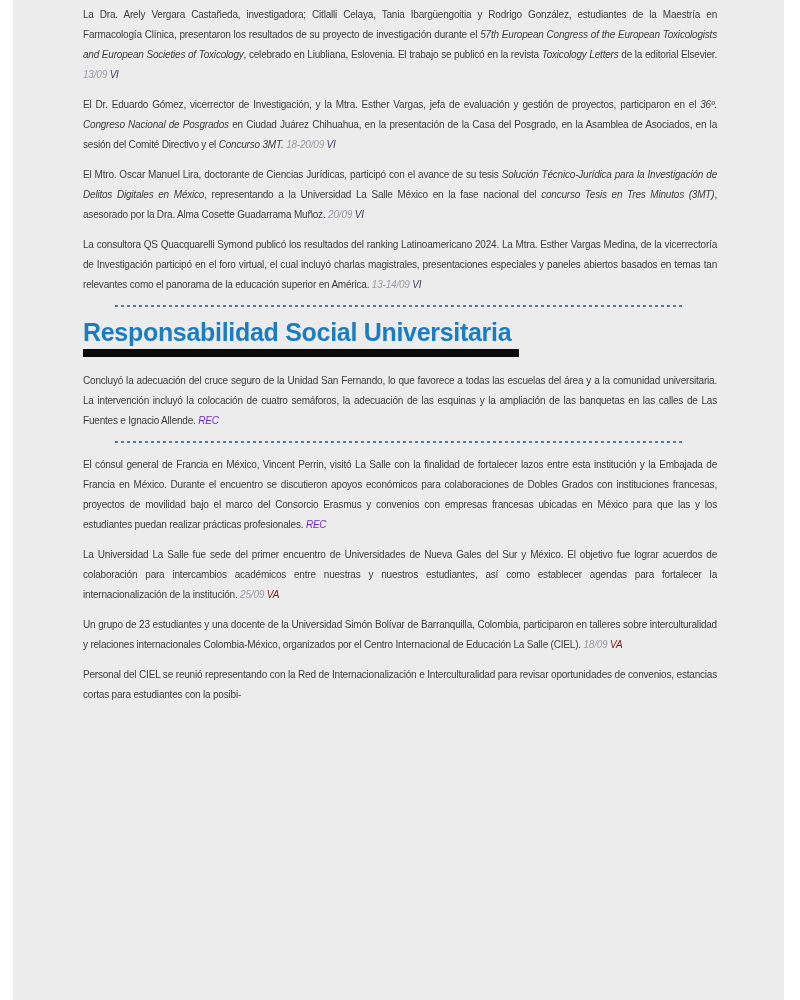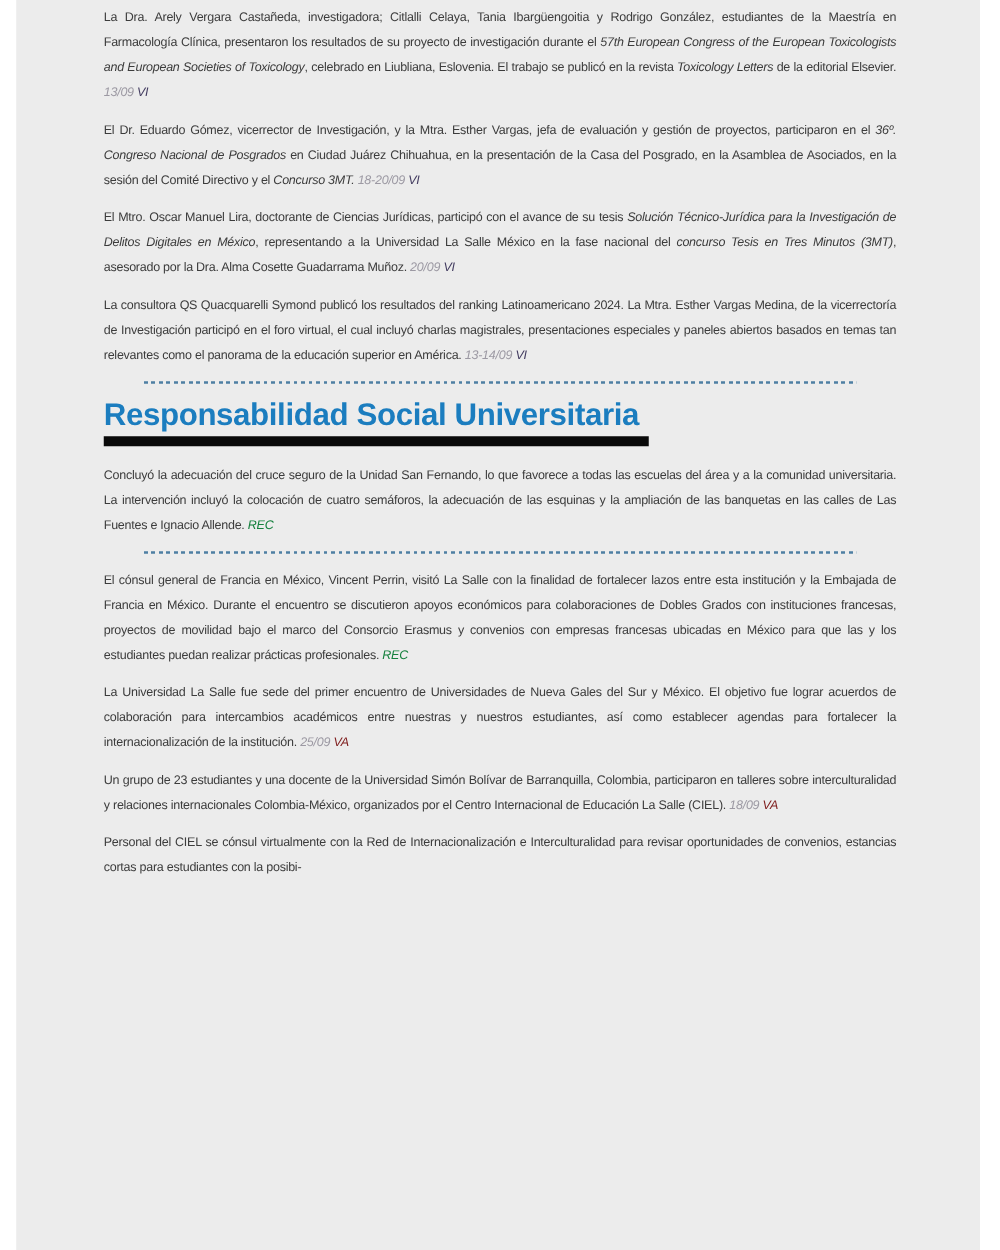--- a/index.html
+++ b/index.html
@@ -39,21 +39,21 @@
     color: #3C3C3C;
     text-align: justify;
     letter-spacing: -0.2px;
     hyphens: auto;
     -webkit-hyphens: auto;
   }
   .seg-normal { font-style: normal; }
   .seg-italic { font-style: italic; }
   .seg-date   { font-style: italic; color: #9C99A3; }
   .seg-tag-vi  { font-style: italic; color: #433C60; }
-  .seg-tag-rec { font-style: italic; color: #15803d; }
+  .seg-tag-rec { font-style: italic; color: #6d28d9; }
   .seg-tag-va  { font-style: italic; color: #7f1d1d; }
   .divider {
     height: 2px;
     margin: 8px 32px 12px 32px;
     background: repeating-linear-gradient(90deg, #4E7FA3 0 3px, transparent 3px 6px);
   }
   h2.heading {
     margin: 10px 0 14px 0;
     font-size: 25px;
     line-height: 27px;
@@ -78,16 +78,16 @@
         <p class="para"><span class="seg-normal">El Dr. Eduardo Gómez, vicerrector de Investigación, y la Mtra. Esther Vargas, jefa de evaluación y gestión de proyectos, participaron en el </span><span class="seg-italic">36º. Congreso Nacional de Posgrados</span><span class="seg-normal"> en Ciudad Juárez Chihuahua, en la presentación de la Casa del Posgrado, en la Asamblea de Asociados, en la sesión del Comité Directivo y el </span><span class="seg-italic">Concurso 3MT.</span><span class="seg-normal"> </span><span class="seg-date">18-20/09</span><span class="seg-normal"> </span><span class="seg-tag-vi">VI</span></p>
         <p class="para"><span class="seg-normal">El Mtro. Oscar Manuel Lira, doctorante de Ciencias Jurídicas, participó con el avance de su tesis </span><span class="seg-italic">Solución Técnico-Jurídica para la Investigación de Delitos Digitales en México</span><span class="seg-normal">, representando a la Universidad La Salle México en la fase nacional del </span><span class="seg-italic">concurso Tesis en Tres Minutos (3MT)</span><span class="seg-normal">, asesorado por la Dra. Alma Cosette Guadarrama Muñoz. </span><span class="seg-date">20/09</span><span class="seg-normal"> </span><span class="seg-tag-vi">VI</span></p>
         <p class="para"><span class="seg-normal">La consultora QS Quacquarelli Symond publicó los resultados del ranking Latinoamericano 2024. La Mtra. Esther Vargas Medina, de la vicerrectoría de Investigación participó en el foro virtual, el cual incluyó charlas magistrales, presentaciones especiales y paneles abiertos basados en temas tan relevantes como el panorama de la educación superior en América. </span><span class="seg-date">13-14/09</span><span class="seg-normal"> </span><span class="seg-tag-vi">VI</span></p>
         <div class="divider"></div>
         <h2 class="heading"><span class="heading-inner">Responsabilidad Social Universitaria</span></h2>
         <p class="para"><span class="seg-normal">Concluyó la adecuación del cruce seguro de la Unidad San Fernando, lo que favorece a todas las escuelas del área y a la comunidad universitaria. La intervención incluyó la colocación de cuatro semáforos, la adecuación de las esquinas y la ampliación de las banquetas en las calles de Las Fuentes e Ignacio Allende. </span><span class="seg-tag-rec">REC</span></p>
         <div class="divider"></div>
         <p class="para"><span class="seg-normal">El cónsul general de Francia en México, Vincent Perrin, visitó La Salle con la finalidad de fortalecer lazos entre esta institución y la Embajada de Francia en México. Durante el encuentro se discutieron apoyos económicos para colaboraciones de Dobles Grados con instituciones francesas, proyectos de movilidad bajo el marco del Consorcio Erasmus y convenios con empresas francesas ubicadas en México para que las y los estudiantes puedan realizar prácticas profesionales. </span><span class="seg-tag-rec">REC</span></p>
         <p class="para"><span class="seg-normal">La Universidad La Salle fue sede del primer encuentro de Universidades de Nueva Gales del Sur y México. El objetivo fue lograr acuerdos de colaboración para intercambios académicos entre nuestras y nuestros estudiantes, así como establecer agendas para fortalecer la internacionalización de la institución. </span><span class="seg-date">25/09</span><span class="seg-normal"> </span><span class="seg-tag-va">VA</span></p>
         <p class="para"><span class="seg-normal">Un grupo de 23 estudiantes y una docente de la Universidad Simón Bolívar de Barranquilla, Colombia, participaron en talleres sobre interculturalidad y relaciones internacionales Colombia-México, organizados por el Centro Internacional de Educación La Salle (CIEL). </span><span class="seg-date">18/09</span><span class="seg-normal"> </span><span class="seg-tag-va">VA</span></p>
-        <p class="para"><span class="seg-normal">Personal del CIEL se cónsul virtualmente con la Red de Internacionalización e Interculturalidad para revisar oportunidades de convenios, estancias cortas para estudiantes con la posibi-</span></p>
+        <p class="para"><span class="seg-normal">Personal del CIEL se reunió representando con la Red de Internacionalización e Interculturalidad para revisar oportunidades de convenios, estancias cortas para estudiantes con la posibi-</span></p>
       </div>
   </div>
 </div>
 
 </body></html>

